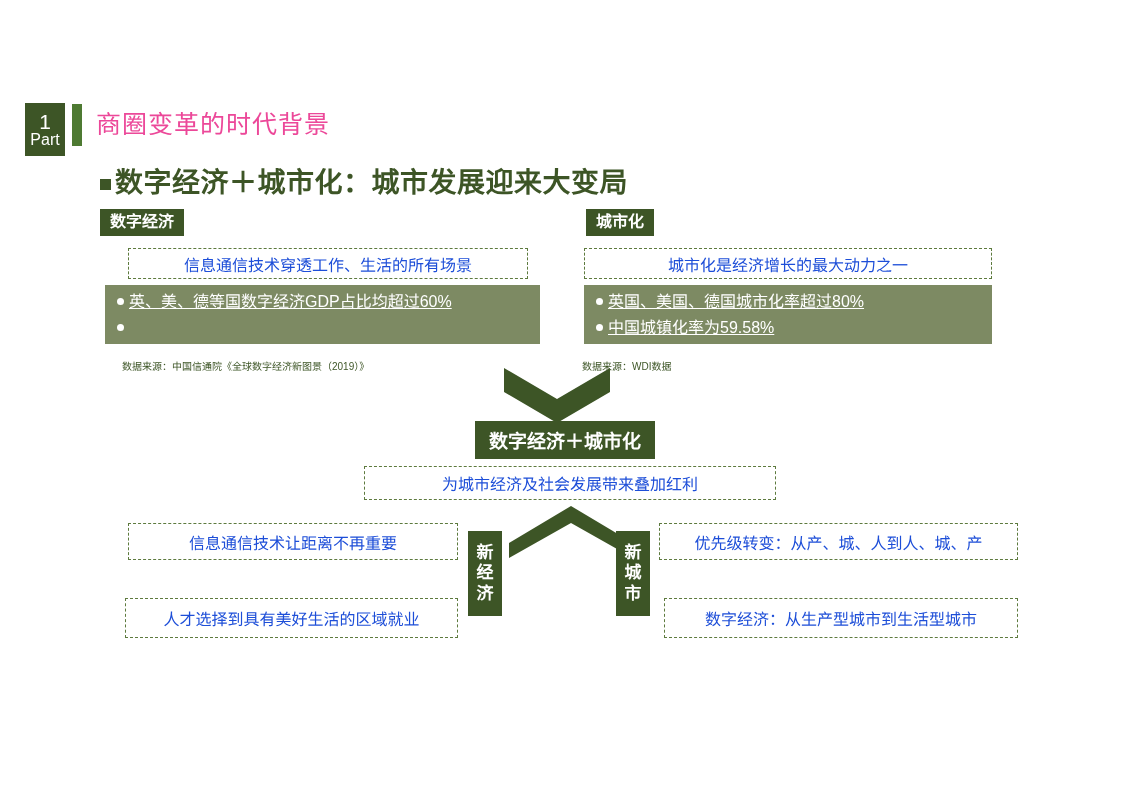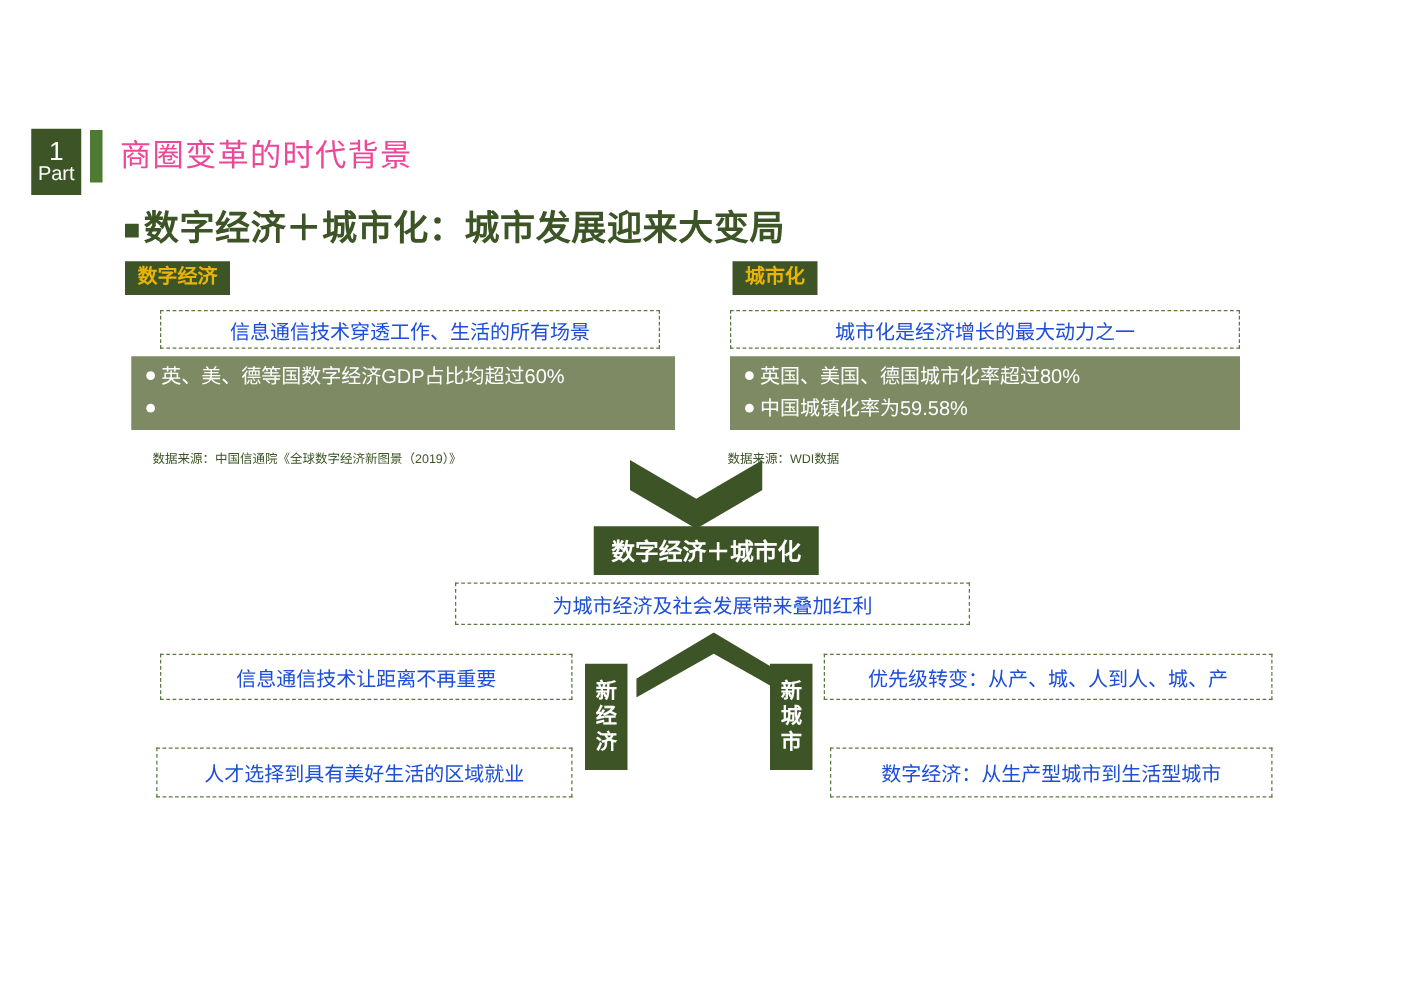--- a/index.html
+++ b/index.html
@@ -76,21 +76,21 @@
     height: 11px;
     background: #3d5526;
     margin-right: 4px;
     vertical-align: 2px;
   }
 
   
   .tag {
     position: absolute;
     background: #3d5526;
-    color: #eab308;
+    color: #ffffff;
     font-size: 16px;
     font-weight: bold;
     padding: 4px 10px 5px 10px;
     white-space: nowrap;
     line-height: 1.15;
     z-index: 3;
   }
   .dashed-box {
     position: absolute;
     border: 1.5px dashed #5d7a3e;
@@ -110,20 +110,21 @@
     box-sizing: border-box;
     padding: 9px 12px 8px 12px;
     z-index: 1;
   }
   .fill-box .bullet-line {
     color: #ffffff;
     font-size: 16px;
     line-height: 1.0;
     margin: 0 0 10px 0;
     white-space: nowrap;
+    text-decoration: underline;
   }
   .fill-box .bullet-line:last-child { margin-bottom: 0; }
   .fill-box .dot {
     display: inline-block;
     width: 7px;
     height: 7px;
     border-radius: 50%;
     background: #ffffff;
     margin-right: 5px;
     vertical-align: 2px;

